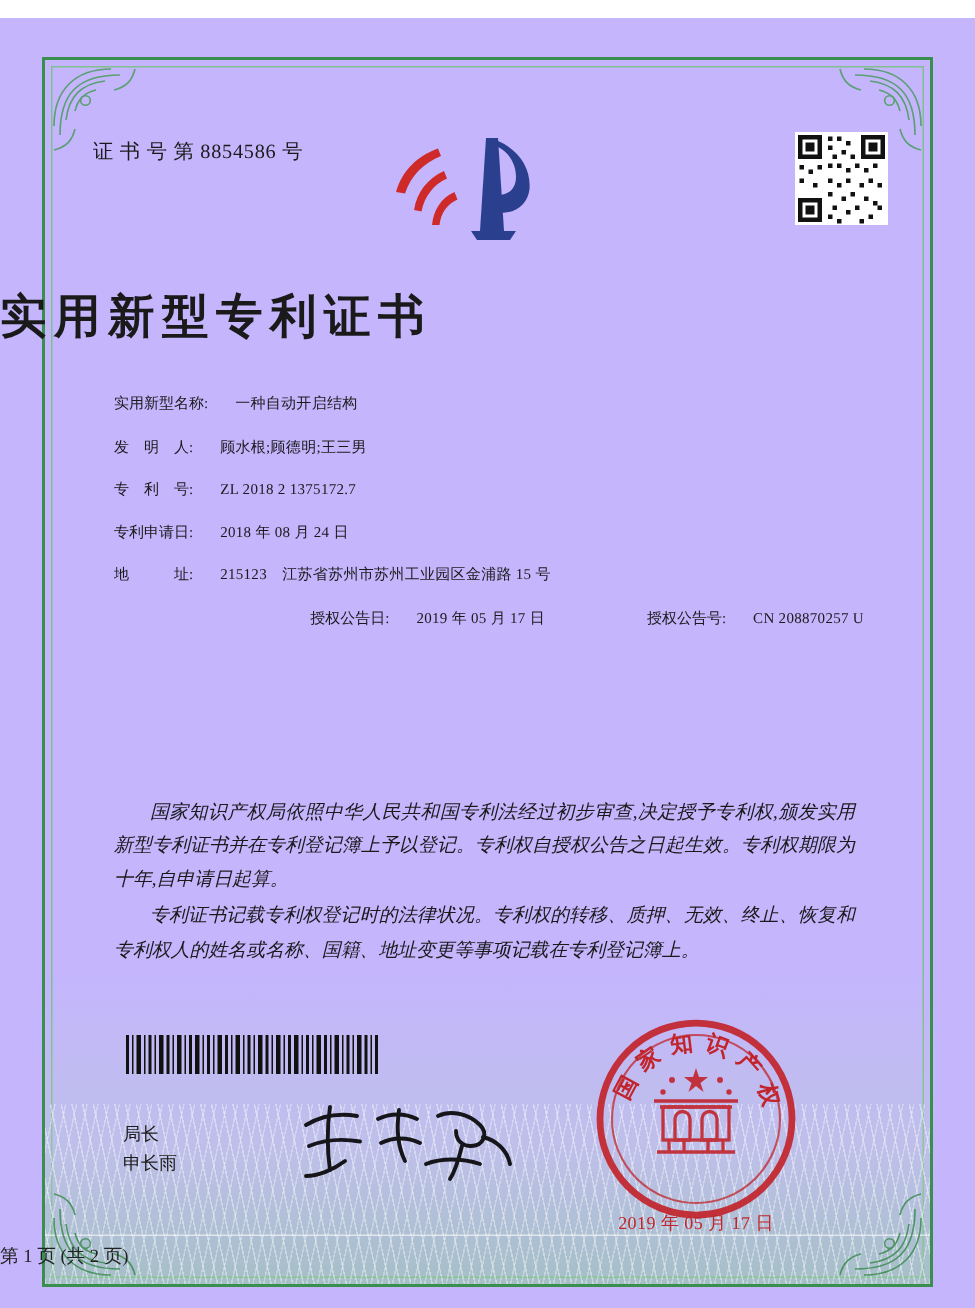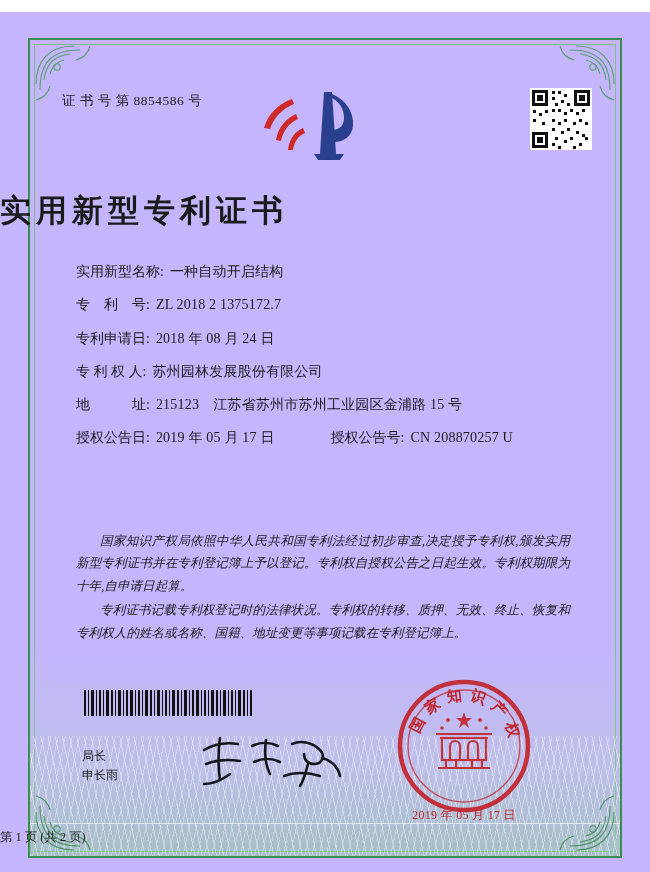--- a/index.html
+++ b/index.html
@@ -116,22 +116,23 @@
   .fields {
     position: absolute;
     left: 76px;
     top: 252px;
     width: 500px;
   }
   .row {
     display: flex;
     align-items: baseline;
     margin-bottom: 16.5px;
-    font-size: 14px;
+    font-size: 10px;
     line-height: 1.2;
+    gap: 12px;
   }
   .row .label {
     flex: 0 0 auto;
     white-space: pre;
     letter-spacing: 0px;
   }
   .row .value {
     margin-left: 6px;
     letter-spacing: .2px;
   }
@@ -347,36 +348,36 @@
   </div>
 
   <div class="title">实用新型专利证书</div>
 
   <div class="fields">
     <div class="row">
       <span class="label">实用新型名称:</span>
       <span class="value">一种自动开启结构</span>
     </div>
     <div class="row">
+      <span class="label">发　明　人:</span>
+      <span class="value">顾水根;顾德明;王三男</span>
+    </div>
+    <div class="row">
       <span class="label">专　利　号:</span>
       <span class="value">ZL 2018 2 1375172.7</span>
     </div>
     <div class="row">
       <span class="label">专利申请日:</span>
       <span class="value">2018 年 08 月 24 日</span>
     </div>
     <div class="row">
-      <span class="label">专 利 权 人:</span>
-      <span class="value">苏州园林发展股份有限公司</span>
-    </div>
-    <div class="row">
       <span class="label">地　　　址:</span>
       <span class="value">215123　江苏省苏州市苏州工业园区金浦路 15 号</span>
     </div>
-    <div class="row inline-2" style="margin-top:4px;">
+    <div class="row inline-2" style="margin-top:4px;justify-content:flex-end;">
       <span class="label">授权公告日:</span>
       <span class="value">2019 年 05 月 17 日</span>
       <span class="label2">授权公告号:</span>
       <span class="value">CN 208870257 U</span>
     </div>
   </div>
 
   <div class="paras">
     <p>国家知识产权局依照中华人民共和国专利法经过初步审查,决定授予专利权,颁发实用新型专利证书并在专利登记簿上予以登记。专利权自授权公告之日起生效。专利权期限为十年,自申请日起算。</p>
     <p>专利证书记载专利权登记时的法律状况。专利权的转移、质押、无效、终止、恢复和专利权人的姓名或名称、国籍、地址变更等事项记载在专利登记簿上。</p>

